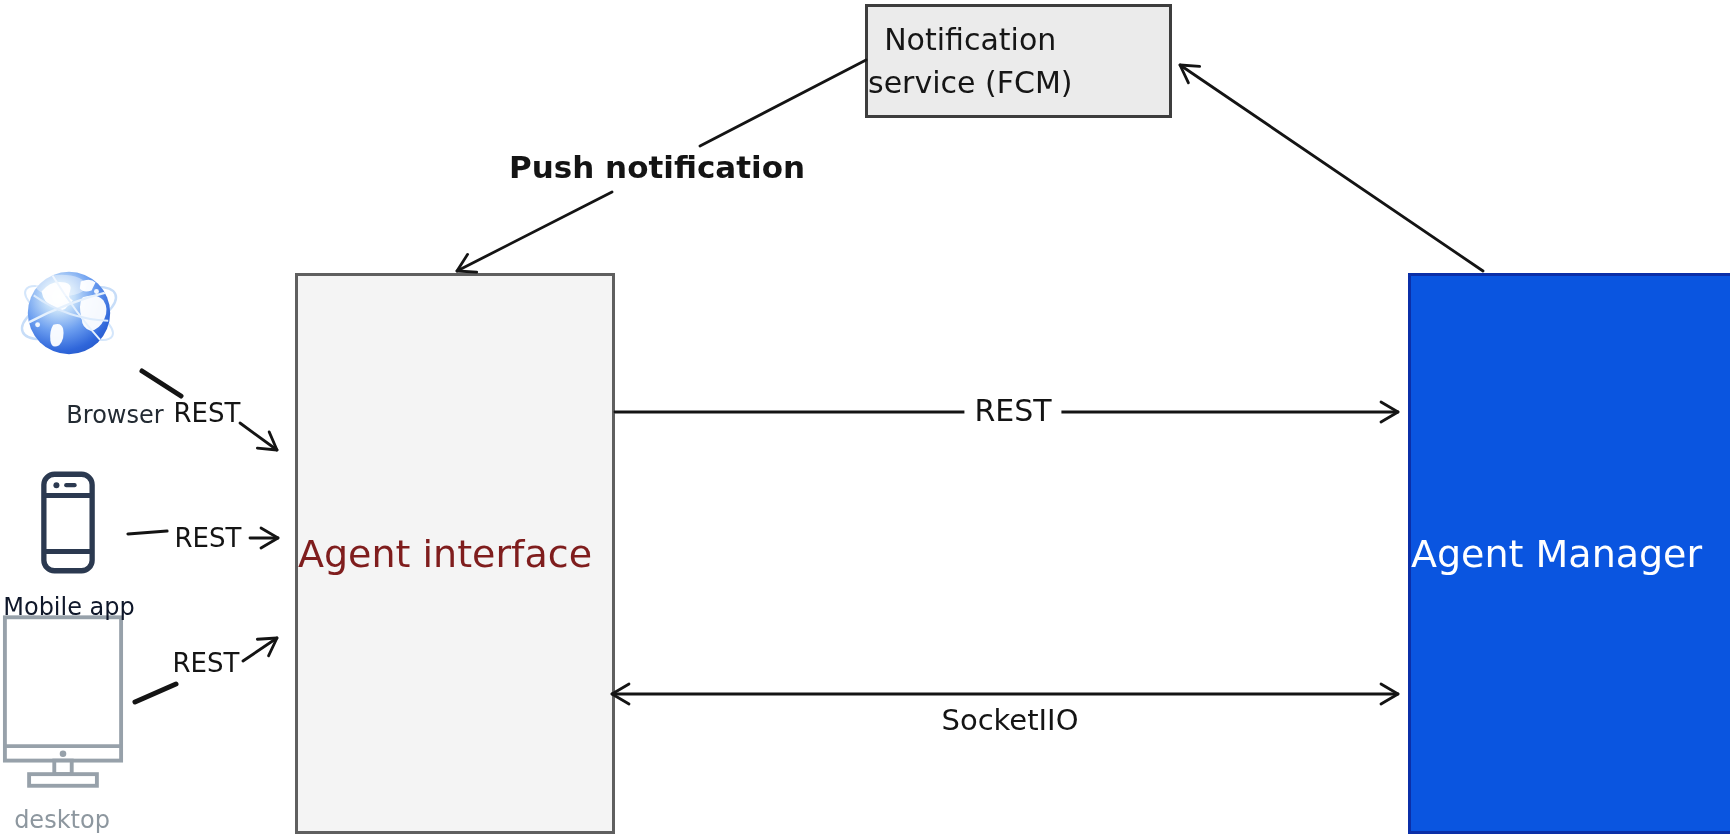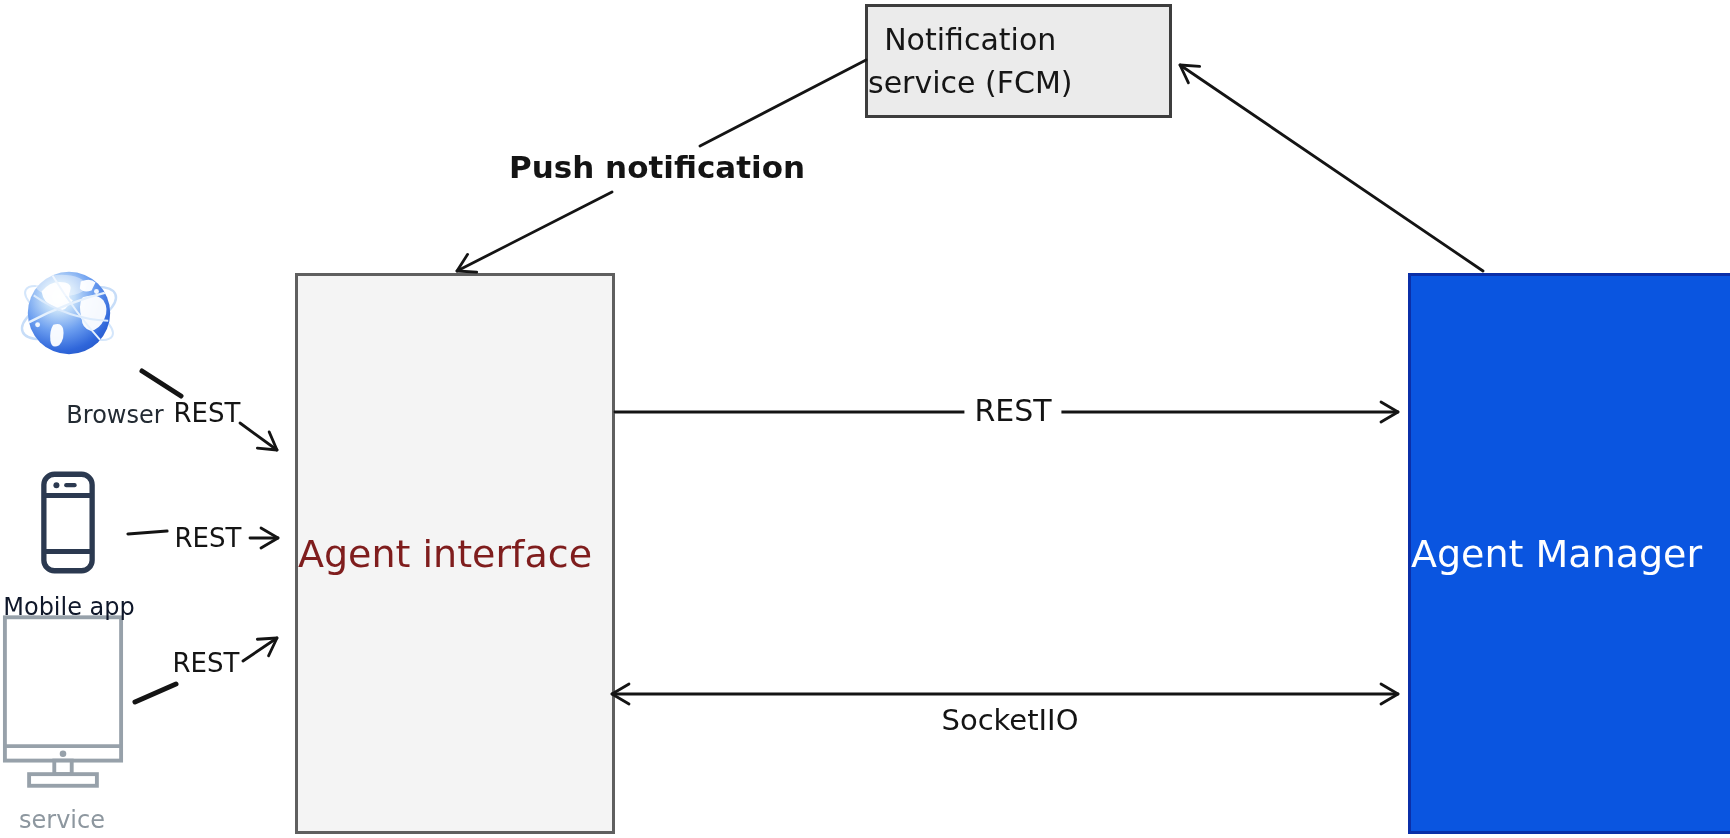--- a/index.html
+++ b/index.html
@@ -144,21 +144,21 @@
       <rect x="3" y="3" width="120" height="148"></rect>
       <line x1="3" y1="136" x2="123" y2="136"></line>
       <rect x="54" y="151" width="18" height="14"></rect>
       <rect x="28" y="165" width="70" height="12"></rect>
     </g>
     <circle cx="63" cy="144" r="3.4" fill="#97a1aa"></circle>
   </svg>
 
   <div class="client-label label-browser">Browser</div>
   <div class="client-label label-mobile">Mobile app</div>
-  <div class="client-label label-desktop">service</div>
+  <div class="client-label label-desktop">desktop</div>
 
   <div class="edge-label label-push">Push notification</div>
   <div class="edge-label bg label-rest-main">REST</div>
   <div class="edge-label bg label-socket">SocketIIO</div>
   <div class="edge-label label-rest-sm label-rest-browser">REST</div>
   <div class="edge-label label-rest-sm label-rest-mobile">REST</div>
   <div class="edge-label label-rest-sm label-rest-desktop">REST</div>
 
 </div>
 

